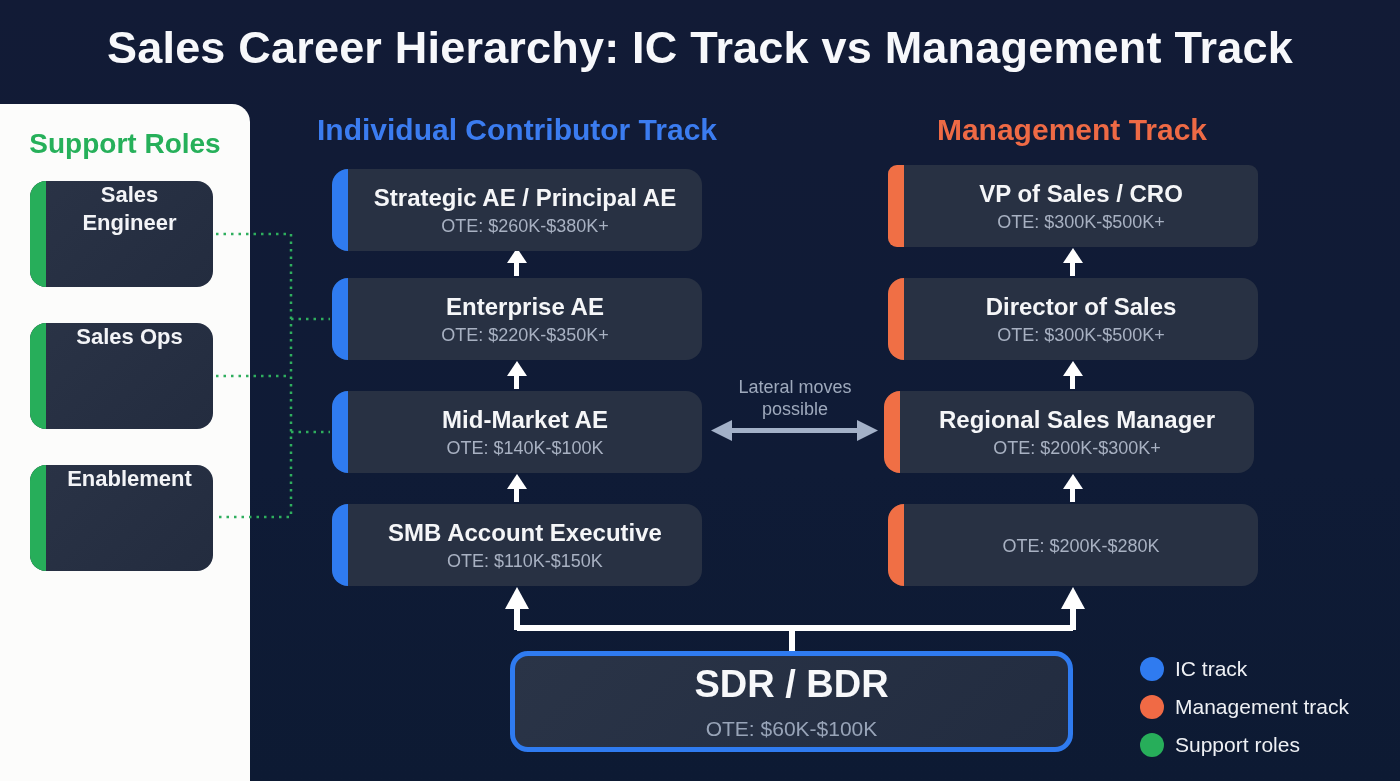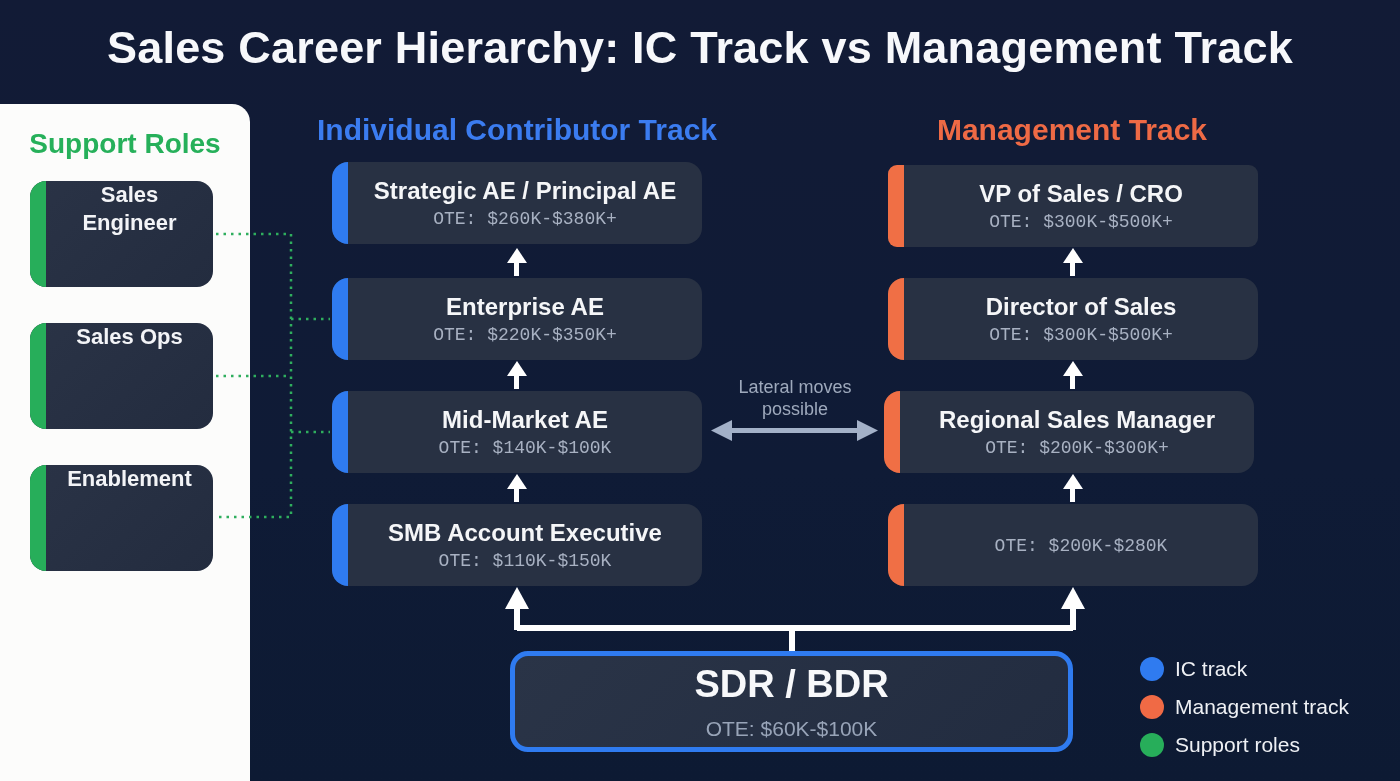--- a/index.html
+++ b/index.html
@@ -45,21 +45,21 @@
     .role-card {
       position: absolute; width: 370px; height: 82px;
       background: #283143; border-radius: 16px; overflow: hidden;
       display: flex; flex-direction: column; align-items: center; justify-content: center;
       padding-left: 16px;
     }
     .role-card .bar { position: absolute; left: 0; top: 0; bottom: 0; width: 16px; }
     .role-card.ic .bar { background: #2f7bf0; }
     .role-card.mg .bar { background: #f06f45; }
     .role-card .name { font-size: 24px; font-weight: 700; color: #f5f6f8; line-height: 30px; }
-    .role-card .ote { font-size: 18px; color: #a8b1c2; line-height: 24px; margin-top: 1px; font-family: Liberation Mono, monospace; }
+    .role-card .ote { font-size: 18px; color: #a8b1c2; line-height: 24px; margin-top: 1px; }
     .lateral {
       position: absolute; left: 712px; top: 376px; width: 166px; text-align: center;
       font-size: 18px; color: #9ea9bc; line-height: 22px;
     }
     .sdr {
       position: absolute; left: 510px; top: 651px; width: 563px; height: 101px;
       border: 5px solid #2f7bf0; border-radius: 18px;
       background: linear-gradient(135deg, #2a3447, #222c40);
       display: flex; flex-direction: column; align-items: center; justify-content: center; gap: 8px;
     }
@@ -128,21 +128,21 @@
   <g fill="#a3b1c8">
     <rect x="728" y="428" width="132" height="5"></rect>
     <polygon points="711,430.5 732,420 732,441"></polygon>
     <polygon points="878,430.5 857,420 857,441"></polygon>
   </g>
 </svg>
 
 <div class="track-title track-ic">Individual Contributor Track</div>
 <div class="track-title track-mg">Management Track</div>
 
-<div class="role-card ic" style="left:332px; top:162px;align-items:center;">
+<div class="role-card ic" style="left:332px; top:169px;align-items:center;">
   <div class="bar"></div>
   <div class="name">Strategic AE / Principal AE</div>
   <div class="ote">OTE: $260K-$380K+</div>
 </div>
 <div class="role-card ic" style="left:332px; top:278px;">
   <div class="bar"></div>
   <div class="name">Enterprise AE</div>
   <div class="ote">OTE: $220K-$350K+</div>
 </div>
 <div class="role-card ic" style="left:332px; top:391px;">

